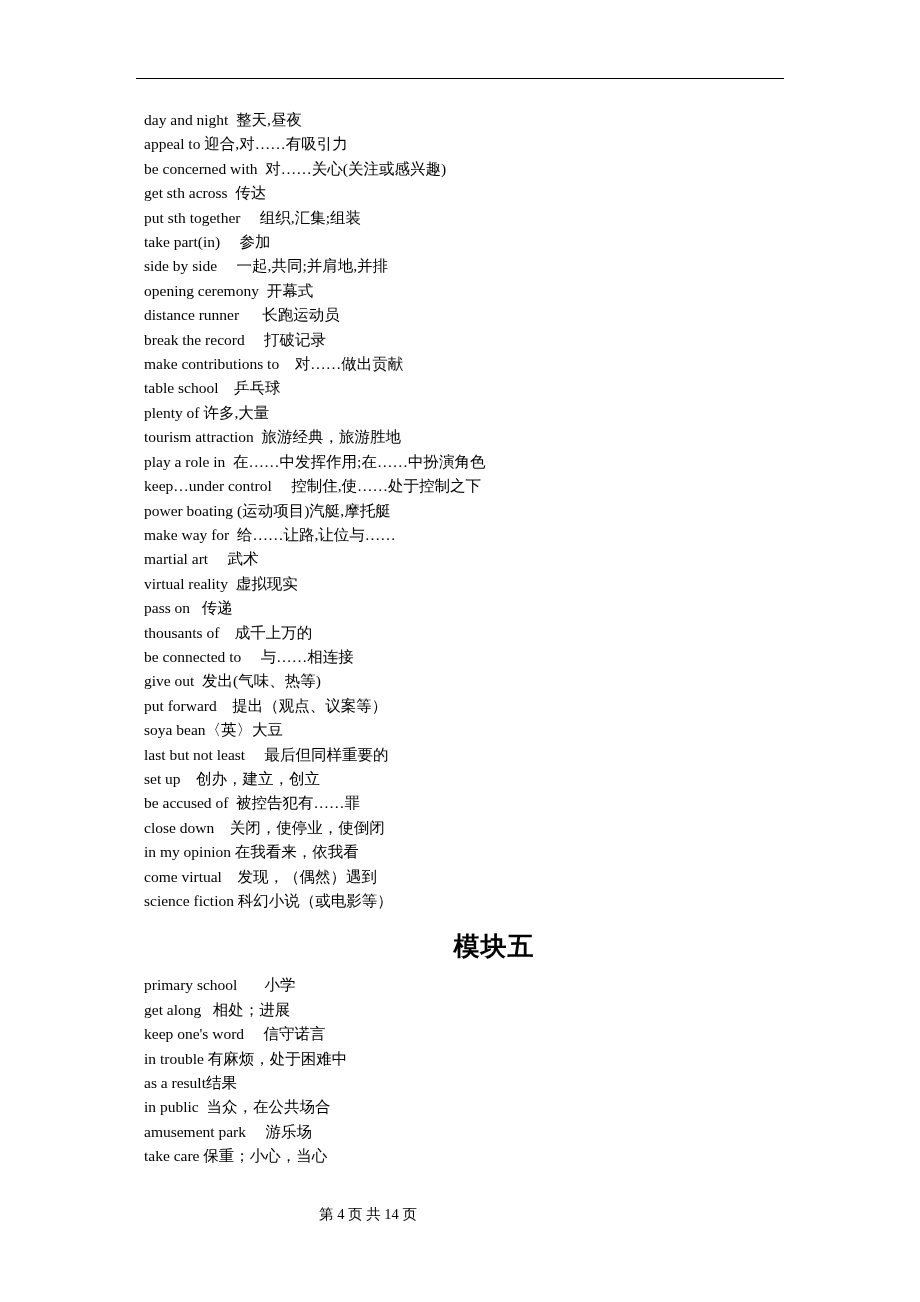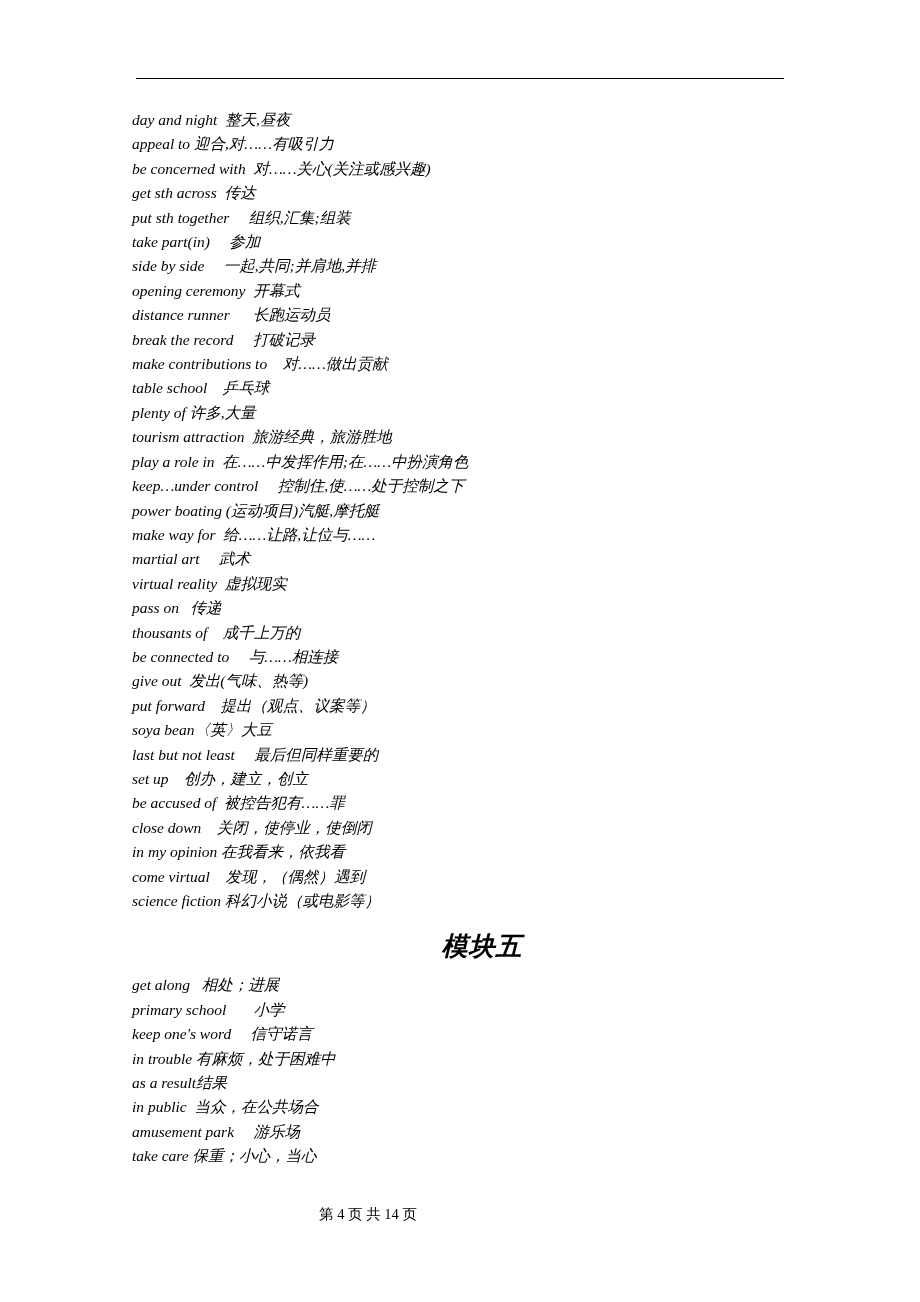--- a/index.html
+++ b/index.html
@@ -19,24 +19,23 @@
   .top-rule {
     position: absolute;
     left: 136px;
     top: 78px;
     width: 648px;
     height: 0;
     border-top: 1px solid #000000;
   }
   .content {
     position: absolute;
-    left: 132px;
+    left: 144px;
     top: 108px;
     width: 700px;
-    font-style: italic;
   }
   .entry {
     font-size: 15.5px;
     line-height: 24.4px;
     white-space: pre;
     color: #000000;
   }
   .section-heading {
     font-family: "DejaVu Sans", "Liberation Sans", sans-serif;
     font-size: 26px;
@@ -96,22 +95,22 @@
     <div class="entry">last but not least     最后但同样重要的</div>
     <div class="entry">set up    创办，建立，创立</div>
     <div class="entry">be accused of  被控告犯有……罪</div>
     <div class="entry">close down    关闭，使停业，使倒闭</div>
     <div class="entry">in my opinion 在我看来，依我看</div>
     <div class="entry">come virtual    发现，（偶然）遇到</div>
     <div class="entry">science fiction 科幻小说（或电影等）</div>
 
     <div class="section-heading">模块五</div>
 
+    <div class="entry">primary school       小学</div>
     <div class="entry">get along   相处；进展</div>
-    <div class="entry">primary school       小学</div>
     <div class="entry">keep one's word     信守诺言</div>
     <div class="entry">in trouble 有麻烦，处于困难中</div>
     <div class="entry">as a result结果</div>
     <div class="entry">in public  当众，在公共场合</div>
     <div class="entry">amusement park     游乐场</div>
     <div class="entry">take care 保重；小心，当心</div>
 
   </div>
 
   <div class="footer">

